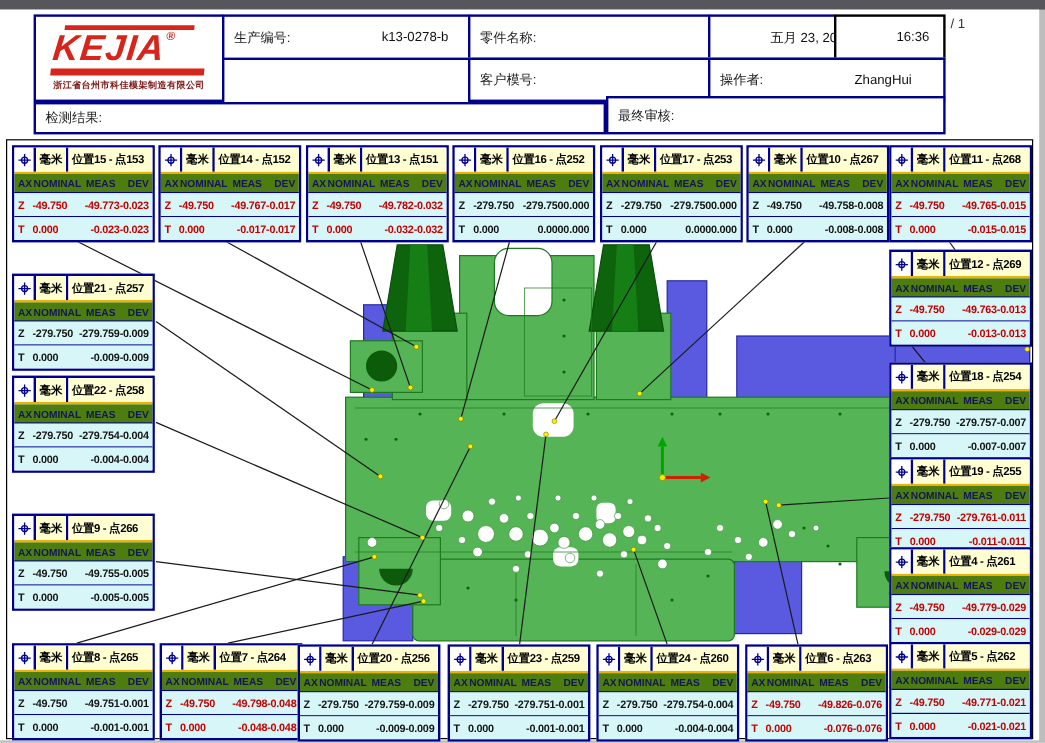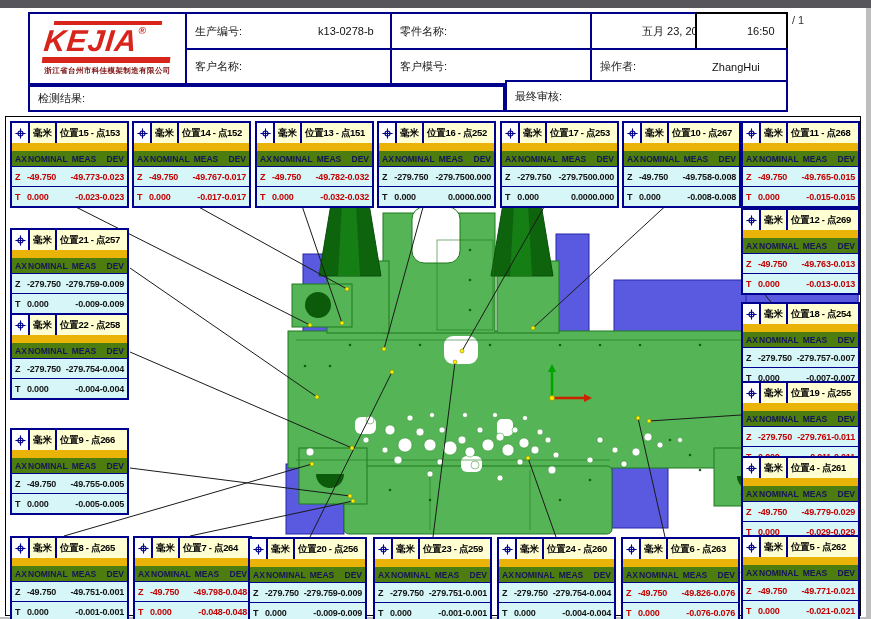--- a/index.html
+++ b/index.html
@@ -22,21 +22,21 @@
             box-sizing:border-box;background:#fff;display:flex;flex-direction:column;justify-content:center;align-items:center;}
   .logo-art{position:relative;transform:skewX(-6deg);line-height:1;}
   .logo-bar{height:4px;background:#D8251B;width:108px;margin:0 0 1px 8px;}
   .logo-text{font-size:30px;font-weight:900;font-style:italic;color:#D8251B;letter-spacing:1px;}
   .logo-bar2{height:6px;background:#D8251B;width:128px;margin-top:1px;}
   .reg{font-size:10px;font-style:normal;vertical-align:top;color:#D8251B;}
   .logo-company{font-size:7.5px;font-weight:bold;color:#7c1212;margin-top:3px;letter-spacing:0.4px;white-space:nowrap;}
 
   
   .mbox{position:absolute;width:119px;border:2px solid #00008F;background:#fff;box-sizing:border-box;}
-  .mbox-head{display:flex;height:20px;border-bottom:8px solid #eab308;}
+  .mbox-head{display:flex;height:20px;border-bottom:2px solid #eab308;}
   .icon-cell{width:16px;background:#fff;border-right:2px solid #00008F;display:flex;align-items:center;justify-content:center;}
   .unit-cell{width:25px;border-right:2px solid #00008F;font-size:9.5px;font-weight:bold;color:#000;
              display:flex;align-items:center;justify-content:center;background:#FFFFD2;}
   .title-cell{flex:1;font-size:9.5px;font-weight:bold;color:#000;display:flex;align-items:center;
               padding-left:3px;background:#FFFFD2;white-space:nowrap;letter-spacing:-0.3px;}
   .cols{display:flex;height:15px;background:#4d7c0f;font-size:8.5px;font-weight:bold;color:#14145A;
         align-items:center;border-bottom:1.5px solid #00008F;}
   .r{display:flex;height:19px;background:#D7F6F8;font-size:9px;font-weight:bold;color:#141414;
      align-items:center;border-bottom:1.5px solid #00008F;letter-spacing:-0.2px;}
   .r:last-child{border-bottom:none;}
@@ -68,24 +68,21 @@
     <span class="lab">生产编号:</span>
     <span class="val">k13-0278-b</span>
   </div>
   <div class="hcell" style="left:390px;top:12px;width:202px;height:38px;">
     <span class="lab">零件名称:</span>
   </div>
   <div class="hcell" style="left:590px;top:12px;width:107px;height:38px;">
     <span class="val">五月 23, 2013</span>
   </div>
   <div class="hcell blackbox" style="left:695px;top:12px;width:93px;height:38px;">
-    <span class="val">16:50</span>
-  </div>
-  <div class="hcell" style="left:185px;top:48px;width:207px;height:37px;">
-    <span class="lab">客户名称:</span>
+    <span class="val">16:36</span>
   </div>
   <div class="hcell" style="left:390px;top:48px;width:202px;height:37px;">
     <span class="lab">客户模号:</span>
   </div>
   <div class="hcell" style="left:590px;top:48px;width:198px;height:37px;">
     <span class="lab">操作者:</span>
     <span class="val">ZhangHui</span>
   </div>
   <div class="hcell" style="left:28px;top:85px;width:477px;height:27px;">
     <span class="lab">检测结果:</span>

